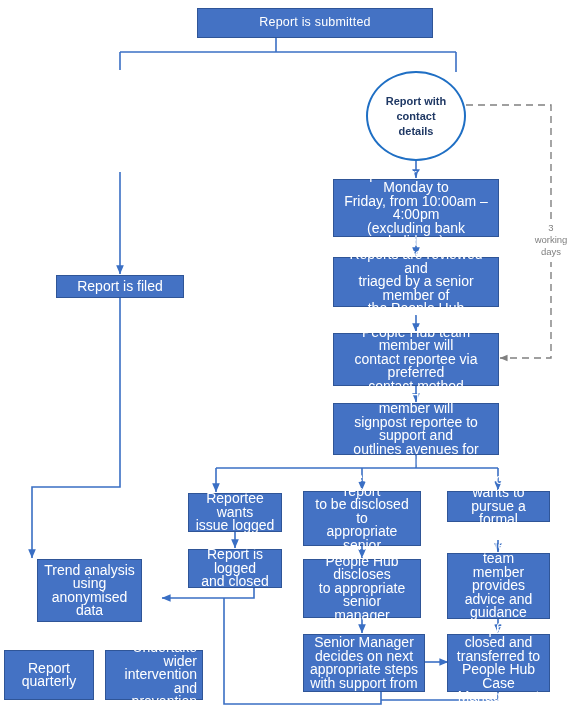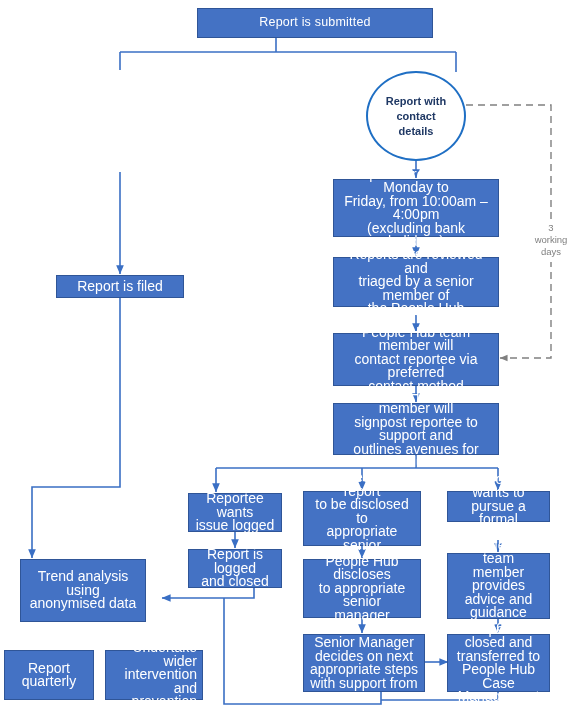--- a/index.html
+++ b/index.html
@@ -199,21 +199,21 @@
 on process</span>
   </div>
 
   <div class="node" style="left:447px;top:634px;width:103px;height:58px;">
     <span class="ml">Report is closed and
 transferred to
 People Hub Case
 Management</span>
   </div>
 
-  <div class="node" style="left:20px;top:559px;width:126px;height:63px;">
+  <div class="node" style="left:37px;top:559px;width:105px;height:63px;">
     <span class="ml">Trend analysis using
 anonymised data</span>
   </div>
 
   <div class="node" style="left:4px;top:650px;width:90px;height:50px;">
     <span class="ml">Report quarterly</span>
   </div>
 
   <div class="node leftalign" style="left:105px;top:650px;width:98px;height:50px;">
     <span class="ml">Undertake wider

